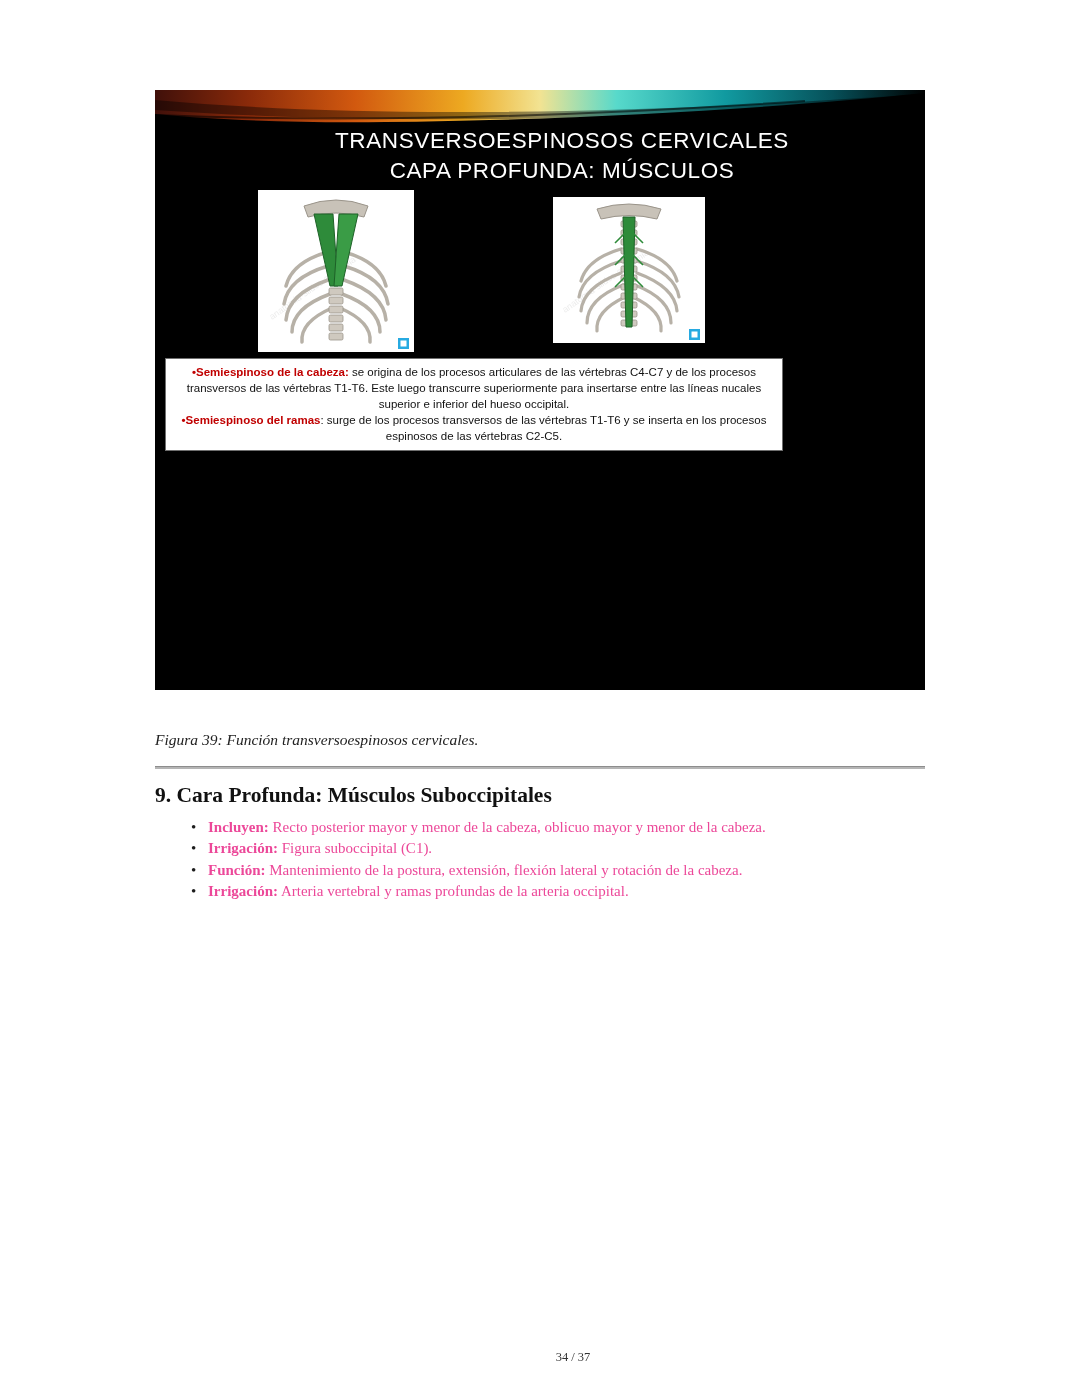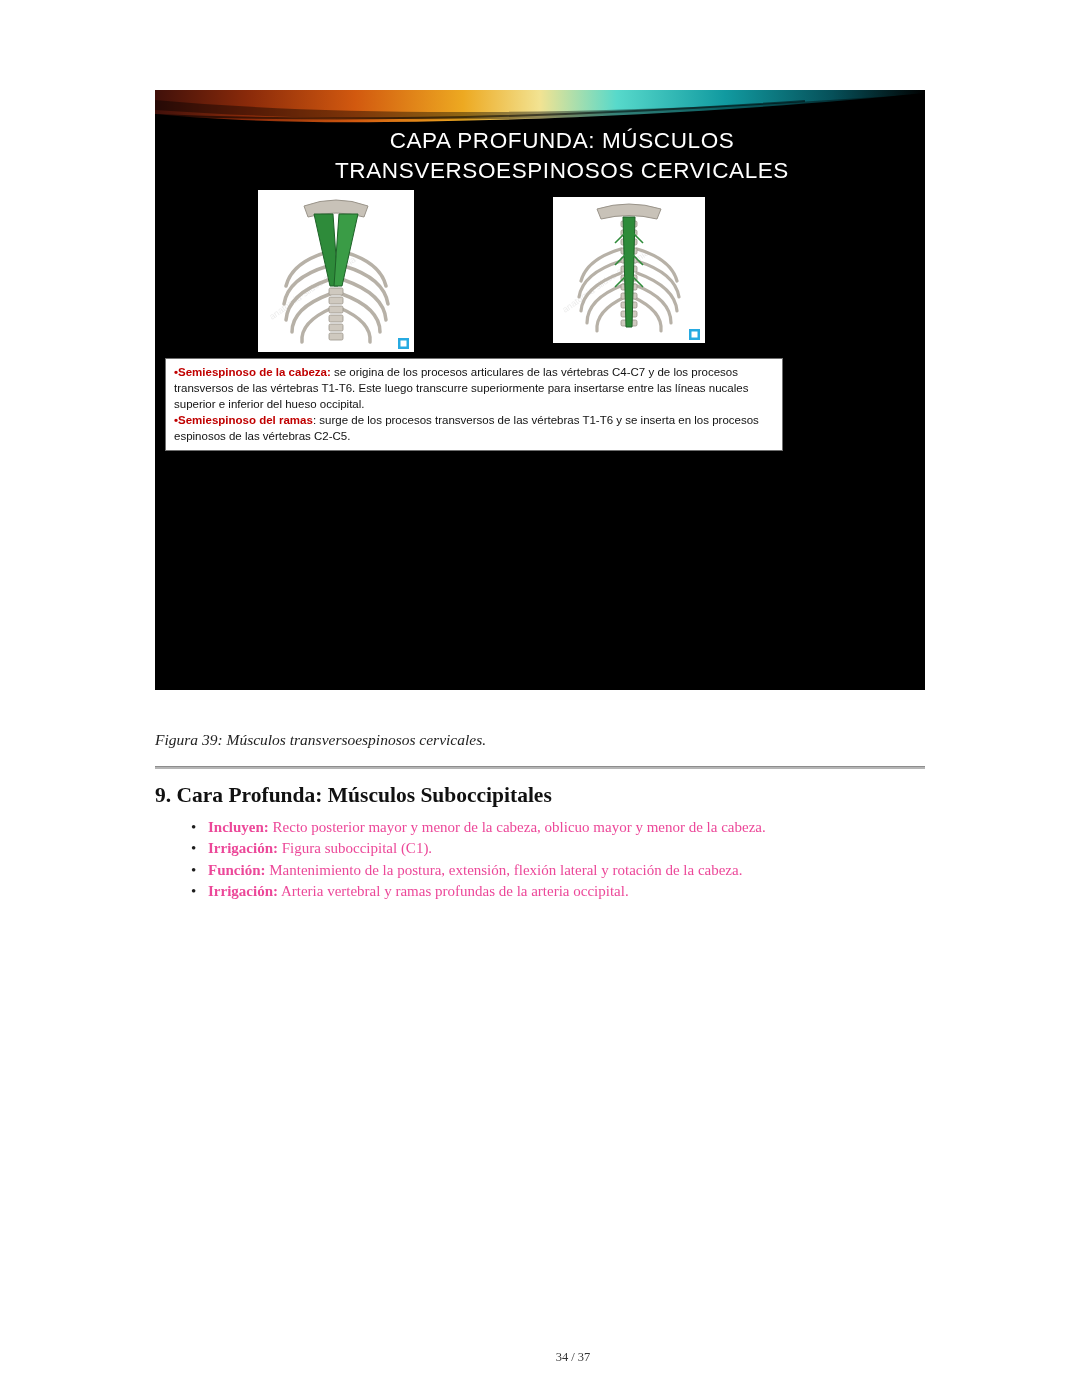--- a/index.html
+++ b/index.html
@@ -23,21 +23,21 @@
   }
   .anatomy-box { position:absolute; background:#ffffff; }
   .box-left  { left:103px; top:100px; width:156px; height:162px; }
   .box-right { left:398px; top:107px; width:152px; height:146px; }
   .anatomy-box svg { display:block; width:100%; height:100%; }
   .slide-textbox {
     position:absolute; left:10px; top:268px; width:618px;
     background:#ffffff; border:1px solid #6f6f6f;
     padding:5px 8px 6px 8px;
     font-family:"Liberation Sans", sans-serif;
-    font-size:11.5px; line-height:1.4; color:#111111; text-align:left;
+    font-size:11.5px; line-height:1.4; color:#111111; text-align:center;
   }
   .slide-textbox .lead { font-weight:bold; color:var(--accent_red,#c00000); }
   
   .caption {
     position:absolute; left:155px; top:731px;
     font-style:italic; font-size:15.5px; color:#222222;
   }
   .divider {
     position:absolute; left:155px; top:766px; width:770px; height:3px;
     background:#b5b5b5; border:none; border-top:1px solid #8d8d8d;
@@ -84,22 +84,22 @@
           <stop offset="1" stop-color="#000000"></stop>
         </linearGradient>
       </defs>
       <rect width="770" height="40" fill="#000000"></rect>
       <path d="M0,0 L770,0 L770,3 C620,18 430,30 230,32 C140,33 60,30 0,24 Z" fill="url(#waveg)"></path>
       <path d="M0,10 C180,26 420,28 770,4 L770,8 C480,34 200,34 0,20 Z" fill="#000000" opacity="0.40"></path>
       <path d="M0,25 C150,31 360,31 650,11" stroke="#000000" stroke-width="2" fill="none" opacity="0.55"></path>
     </svg>
 
     <div class="slide-title">
+      <div>TRANSVERSOESPINOSOS CERVICALES</div>
       <div>CAPA PROFUNDA: MÚSCULOS</div>
-      <div>TRANSVERSOESPINOSOS CERVICALES</div>
     </div>
 
     <div class="anatomy-box box-left">
       <svg viewBox="0 0 156 162" aria-hidden="true">
         <rect width="156" height="162" fill="#ffffff"></rect>
         <text x="14" y="130" transform="rotate(-35 14 130)" font-size="9" fill="#ececec" font-family="Liberation Sans, sans-serif">anatomia·slides·anatomia</text>
         <path d="M46,16 Q78,4 110,16 L106,27 Q78,19 50,27 Z" fill="#c8c2b8" stroke="#9a948a" stroke-width="1"></path>
         <g fill="none" stroke="#b7b1a7" stroke-width="3.5" stroke-linecap="round">
           <path d="M70,62 Q34,72 28,96"></path>
           <path d="M70,76 Q30,88 26,114"></path>
@@ -171,21 +171,21 @@
         <rect x="138.5" y="134.5" width="6" height="6" fill="#ffffff"></rect>
       </svg>
     </div>
 
     <div class="slide-textbox">
       <p><span class="lead">•Semiespinoso de la cabeza:</span><span> se origina de los procesos articulares de las vértebras C4-C7 y de los procesos transversos de las vértebras T1-T6. Este luego transcurre superiormente para insertarse entre las líneas nucales superior e inferior del hueso occipital.</span></p>
       <p><span class="lead">•Semiespinoso del ramas</span><span>: surge de los procesos transversos de las vértebras T1-T6 y se inserta en los procesos espinosos de las vértebras C2-C5.</span></p>
     </div>
   </div>
 
-  <p class="caption">Figura 39: Músculos transversoespinosos cervicales.</p>
+  <p class="caption">Figura 39: Función transversoespinosos cervicales.</p>
 
   <hr class="divider">
 
   <h2 class="section-heading">9. Cara Profunda: Músculos Suboccipitales</h2>
 
   <ul class="bullet-list">
     <li><span class="lead">Incluyen:</span><span> Recto posterior mayor y menor de la cabeza, oblicuo mayor y menor de la cabeza.</span></li>
     <li><span class="lead">Irrigación:</span><span> Figura suboccipital (C1).</span></li>
     <li><span class="lead">Función:</span><span> Mantenimiento de la postura, extensión, flexión lateral y rotación de la cabeza.</span></li>
     <li><span class="lead">Irrigación:</span><span> Arteria vertebral y ramas profundas de la arteria occipital.</span></li>

